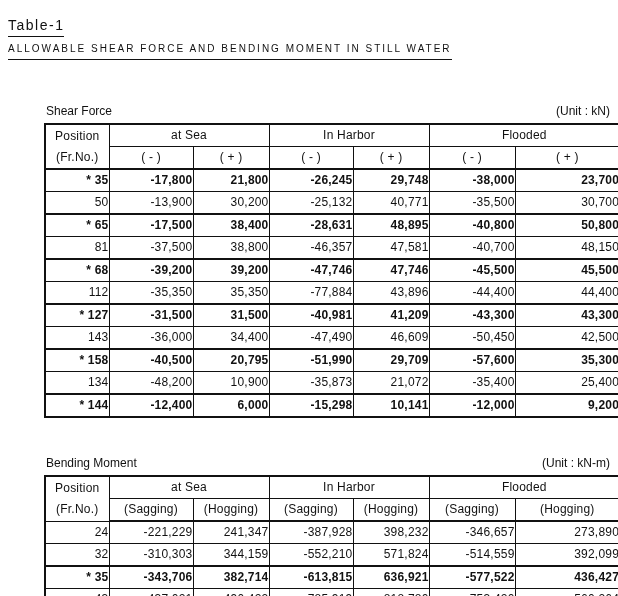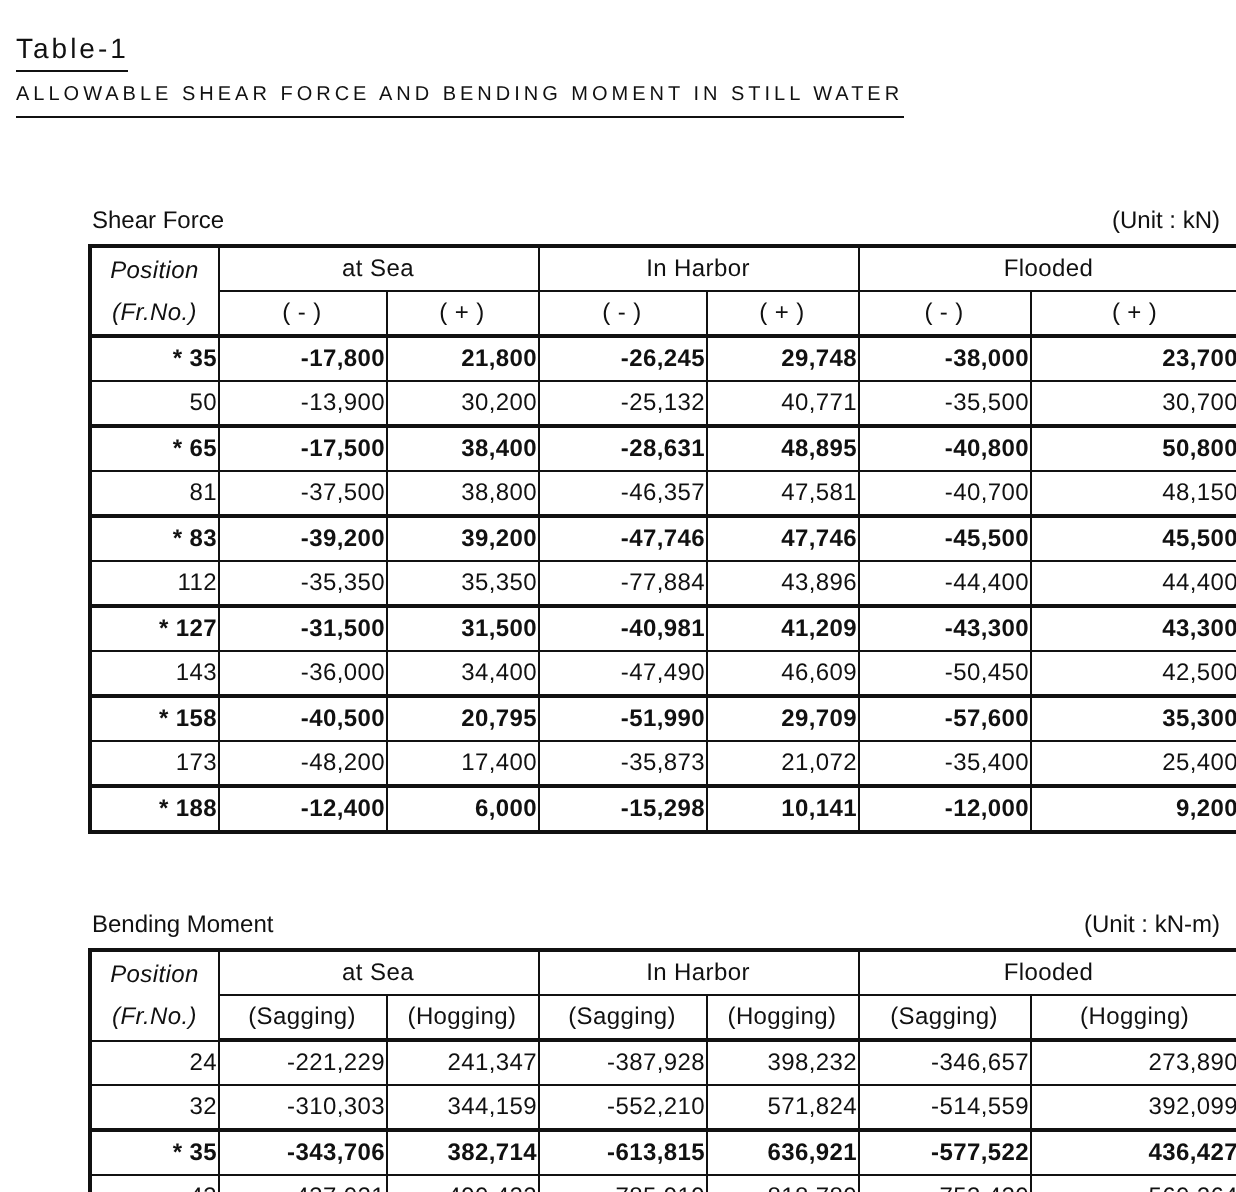--- a/index.html
+++ b/index.html
@@ -45,21 +45,21 @@
   .datatable col.c6 { width: 105px; }
 
   .datatable th, .datatable td {
     border: 1px solid #111;
     height: 21px; line-height: 21px;
     padding: 0;
     font-size: 12px; font-weight: normal;
     letter-spacing: 0.2px;
     overflow: hidden; white-space: nowrap;
   }
-  .pos-h { border-bottom: 2px solid #111; font-style: italic; }
+  .pos-h { border-bottom: 2px solid #111; }
   .pos-h div { height: 21px; line-height: 21px; text-align: center; }
   .group-h, .sub-h { text-align: center; }
   thead tr:last-child th { border-bottom: 2px solid #111; }
   .gsep { border-left: 2px solid #111; }
   tr.starred td { border-top: 2px solid #111; font-weight: bold; }
   .pos-c { text-align: right; padding-right: 12px; }
   .num   { text-align: right; padding-right: 9px; }
 </style>
 </head>
 <body>
@@ -138,21 +138,21 @@
           <tr>
             <td class="pos-c">81</td>
             <td class="num gsep">-37,500</td>
             <td class="num">38,800</td>
             <td class="num gsep">-46,357</td>
             <td class="num">47,581</td>
             <td class="num gsep">-40,700</td>
             <td class="num">48,150</td>
           </tr>
           <tr class="starred">
-            <td class="pos-c">* 83</td>
+            <td class="pos-c">* 68</td>
             <td class="num gsep">-39,200</td>
             <td class="num">39,200</td>
             <td class="num gsep">-47,746</td>
             <td class="num">47,746</td>
             <td class="num gsep">-45,500</td>
             <td class="num">45,500</td>
           </tr>
           <tr>
             <td class="pos-c">112</td>
             <td class="num gsep">-35,350</td>
@@ -183,30 +183,30 @@
           <tr class="starred">
             <td class="pos-c">* 158</td>
             <td class="num gsep">-40,500</td>
             <td class="num">20,795</td>
             <td class="num gsep">-51,990</td>
             <td class="num">29,709</td>
             <td class="num gsep">-57,600</td>
             <td class="num">35,300</td>
           </tr>
           <tr>
-            <td class="pos-c">173</td>
+            <td class="pos-c">134</td>
             <td class="num gsep">-48,200</td>
-            <td class="num">17,400</td>
+            <td class="num">10,900</td>
             <td class="num gsep">-35,873</td>
             <td class="num">21,072</td>
             <td class="num gsep">-35,400</td>
             <td class="num">25,400</td>
           </tr>
           <tr class="starred">
-            <td class="pos-c">* 188</td>
+            <td class="pos-c">* 144</td>
             <td class="num gsep">-12,400</td>
             <td class="num">6,000</td>
             <td class="num gsep">-15,298</td>
             <td class="num">10,141</td>
             <td class="num gsep">-12,000</td>
             <td class="num">9,200</td>
           </tr>
         </tbody>
       </table>
   </section>

